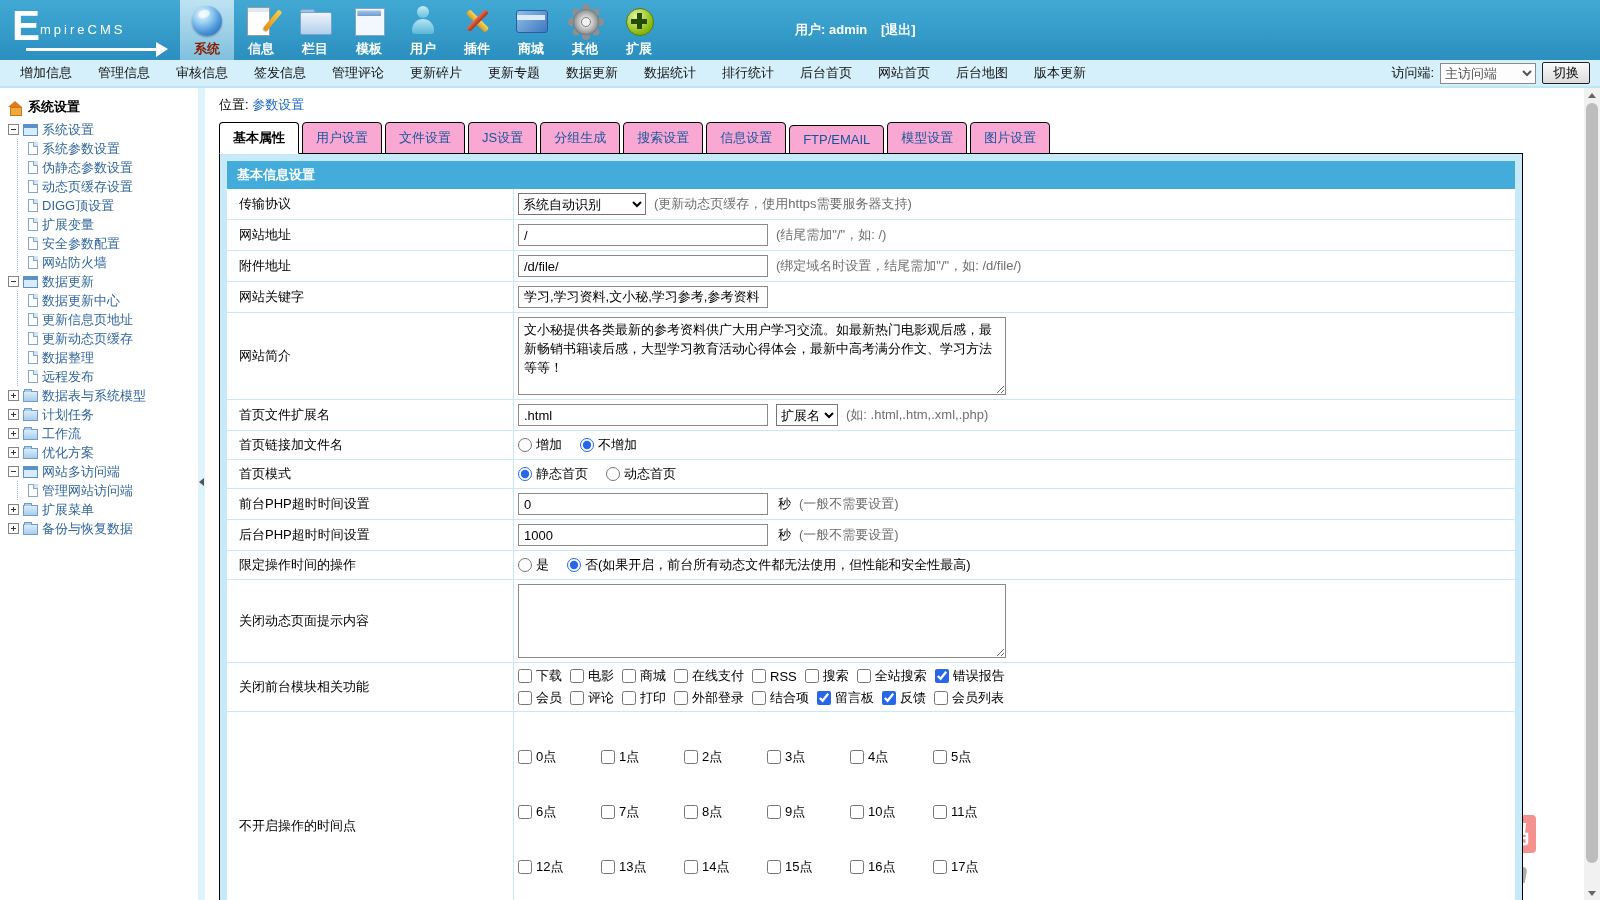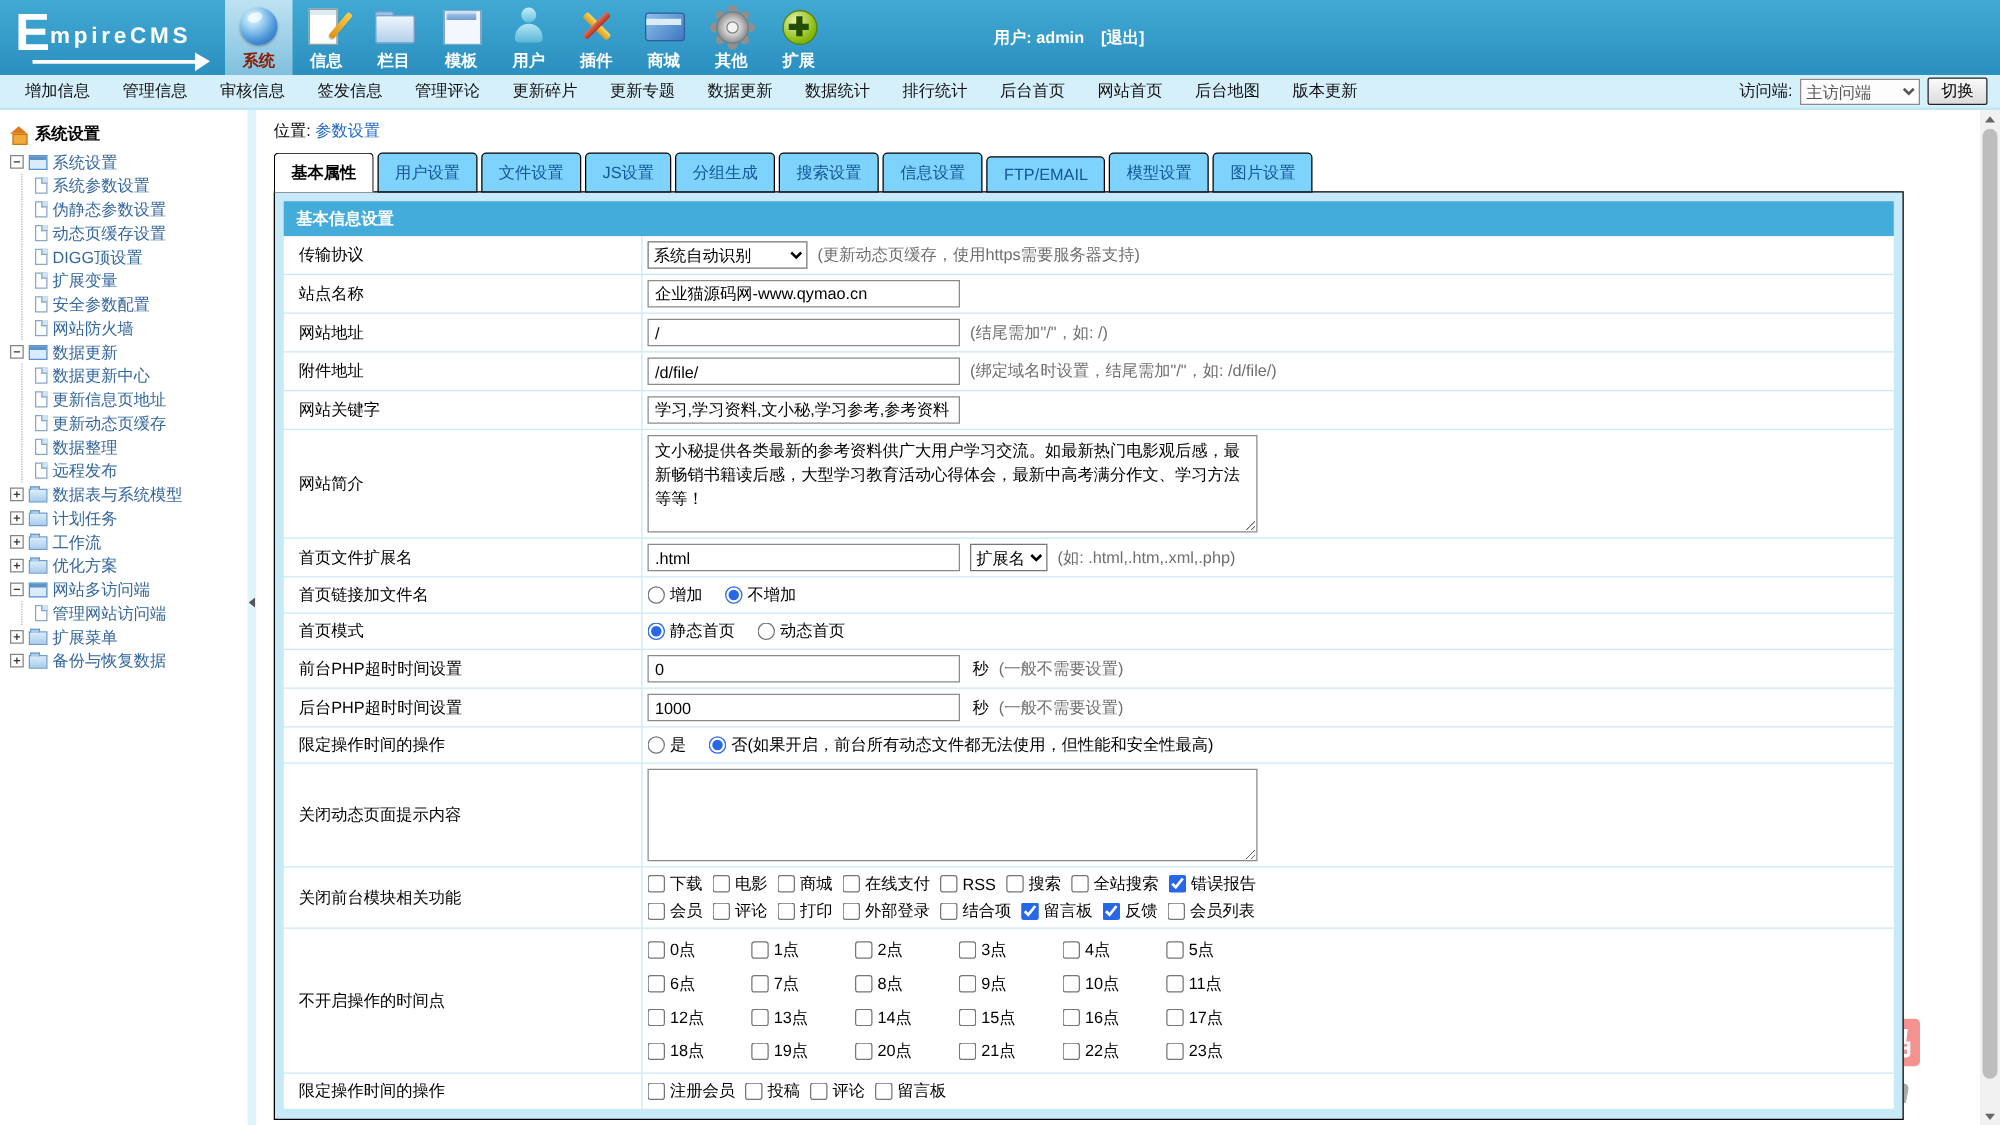--- a/index.html
+++ b/index.html
@@ -4,21 +4,21 @@
 <style>
   * { margin:0; padding:0; box-sizing:border-box; }
   html,body { width:1600px; height:900px; overflow:hidden; }
   body { font-family:"Liberation Sans","DejaVu Sans",sans-serif; font-size:13px; background:#fff; position:relative; }
   a { text-decoration:none; }
 
   
   .topbar { height:60px; background:linear-gradient(#41a9d4,#2b8fbf); position:relative; }
   .logo { position:absolute; left:12px; top:6px; width:170px; color:#fff; cursor:pointer; }
   .logo .big-e { font-size:42px; font-weight:bold; line-height:40px; vertical-align:-6px; }
-  .logo .rest { font-size:18px; font-weight:bold; letter-spacing:3px; }
+  .logo .rest { font-size:13px; font-weight:normal; letter-spacing:3px; }
   .logo .arrow-line { position:relative; margin-top:2px; margin-left:14px; width:130px; height:3px; background:#fff; }
   .logo .arrow-line::after { content:""; position:absolute; right:-12px; top:-6px; border-left:12px solid #fff; border-top:7px solid transparent; border-bottom:8px solid transparent; }
   .topnav { position:absolute; left:180px; top:0; height:76px; display:flex; }
   .nav-item { width:54px; height:60px; text-align:center; padding-top:4px; cursor:pointer; }
   .nav-item.active { background:linear-gradient(#bfe2f2,#7fc0de); }
   .nav-label { display:block; color:#fff; font-weight:bold; font-size:13px; margin-top:2px; }
   .nav-item.active .nav-label { color:#8b1d00; }
   .userinfo { position:absolute; left:795px; top:21px; color:#fff; font-weight:bold; font-size:13px; }
   .userinfo .logout { color:#fff; margin-left:10px; cursor:pointer; }
 
@@ -78,21 +78,21 @@
   .icon-folder { width:15px; height:11px; background:linear-gradient(#dcecfa,#a9cdec); border:1px solid #6f9cc8; position:relative; flex:none; margin-top:2px; }
   .icon-folder::before { content:""; position:absolute; left:0; top:-3px; width:6px; height:2px; background:#a9cdec; border:1px solid #6f9cc8; border-bottom:none; }
   .icon-page { width:10px; height:13px; background:#fff; border:1px solid #88a6c6; position:relative; flex:none; }
   .icon-page::before { content:""; position:absolute; right:-1px; top:-1px; width:4px; height:4px; background:#cfe3f4; border-left:1px solid #88a6c6; border-bottom:1px solid #88a6c6; }
 
   
   .main { flex:1; padding:8px 0 0 14px; position:relative; }
   .breadcrumb { color:#000; margin-bottom:8px; }
   .breadcrumb a { color:#1e66c8; cursor:pointer; }
   .tabs { display:flex; gap:3px; align-items:flex-end; position:relative; z-index:2; margin-bottom:-1px; }
-  .tab { border:1px solid #000; border-bottom:1px solid #000; border-radius:4px 4px 0 0; background:#7dd3fc; color:#15559a; padding:6px 13px; cursor:pointer; }
+  .tab { border:1px solid #000; border-bottom:1px solid #000; border-radius:4px 4px 0 0; background:#f9a8d4; color:#15559a; padding:6px 13px; cursor:pointer; }
   .tab.active { background:#fff; color:#000; font-weight:bold; border-bottom:1px solid #fff; position:relative; z-index:3; }
   .panel { width:1304px; border:1px solid #000; background:#c7e9f8; padding:7px; position:relative; z-index:1; }
   .panel-header { background:#43acdb; color:#fff; font-weight:bold; padding:5px 10px; }
   .form { background:#fff; }
   .row { display:flex; border-bottom:1px solid #c9e8f6; min-height:27px; }
   .cell-label { width:287px; flex:none; padding:5px 4px 5px 12px; border-right:1px solid #c9e8f6; display:flex; flex-direction:column; justify-content:center; color:#000; }
   .cell-field { flex:1; padding:4px 8px 4px 4px; display:flex; align-items:center; flex-wrap:wrap; gap:4px; }
   .cell-field.top { align-items:flex-start; }
   .txt { width:250px; height:22px; border:1px solid #8a8a8a; font-size:13px; padding:1px 5px; color:#000; font-family:inherit; }
   select.inline-sel { height:22px; font-size:13px; border:1px solid #767676; background:#fff; font-family:inherit; }
@@ -100,21 +100,21 @@
   .sel-ext { width:62px; margin-left:4px; }
   textarea.ta { width:488px; height:78px; border:1px solid #8a8a8a; font-size:13px; padding:3px 5px; font-family:inherit; resize:both; line-height:1.45; }
   textarea.ta-mid { height:74px; }
   .note { color:#6e6e6e; margin-left:4px; }
   .note-black { color:#000; margin-left:6px; }
   .opt { display:inline-flex; align-items:center; gap:4px; margin-right:14px; color:#000; cursor:pointer; }
   .opt input { accent-color:#2767e8; width:14px; height:14px; cursor:pointer; }
   .chk-row { display:flex; align-items:center; gap:2px; width:100%; }
   .chk-row .opt { margin-right:6px; }
   .time-grid { display:grid; grid-template-columns:repeat(6,83px); row-gap:9px; padding:4px 0; }
-  .time-grid .opt { margin-right:0; }
+  .time-grid .opt { margin-right:0;margin-top:28px; }
 
   
   .watermark { position:absolute; right:64px; bottom:10px; text-align:right; pointer-events:none; }
   .wm-line1 { display:flex; align-items:center; gap:6px; justify-content:flex-end; }
   .wm-brand { font-size:44px; font-weight:bold; font-style:italic; color:#9dcbec; letter-spacing:1px;
     text-shadow:0 1px 0 #fff, 0 2px 3px rgba(120,170,215,.8); }
   .wm-badge { font-size:24px; font-weight:bold; color:#fff; background:rgba(240,110,105,.75); padding:3px 7px; border-radius:4px; }
   .wm-domain { font-size:29px; font-weight:bold; font-style:italic; color:#ababab; margin-top:-2px; margin-right:8px; }
 
   
@@ -385,28 +385,20 @@
             <div class="cell-label">
               <span>传输协议</span>
             </div>
             <div class="cell-field">
               <select class="inline-sel sel-protocol"><option>系统自动识别</option></select>
               <span class="note">(更新动态页缓存，使用https需要服务器支持)</span>
             </div>
           </div>
           <div class="row">
             <div class="cell-label">
-              <span>站点名称</span>
-            </div>
-            <div class="cell-field">
-              <input class="txt" type="text" value="企业猫源码网-www.qymao.cn" style="">
-            </div>
-          </div>
-          <div class="row">
-            <div class="cell-label">
               <span>网站地址</span>
             </div>
             <div class="cell-field">
               <input class="txt" type="text" value="/" style="">
               <span class="note">(结尾需加"/"，如: /)</span>
             </div>
           </div>
           <div class="row">
             <div class="cell-label">
               <span>附件地址</span>

